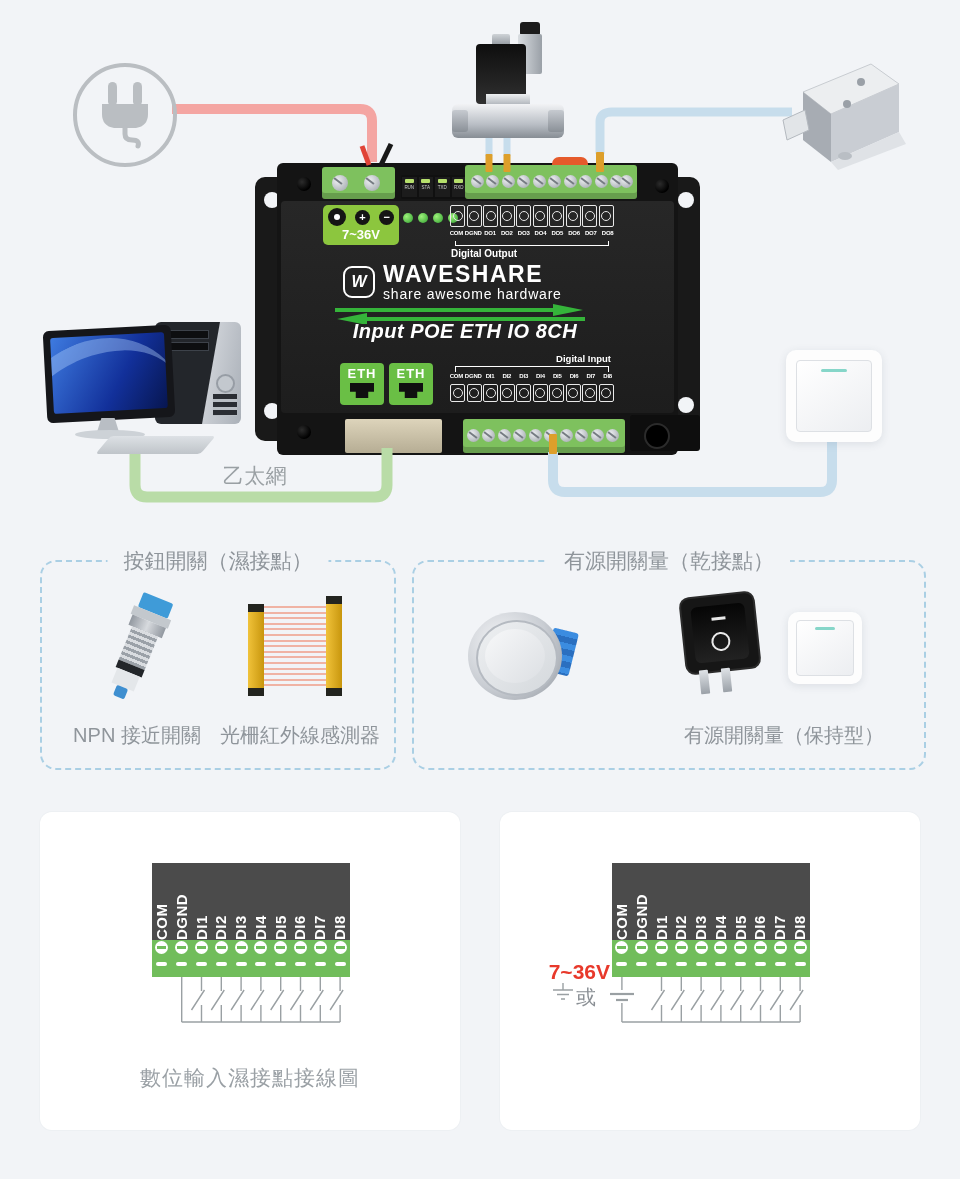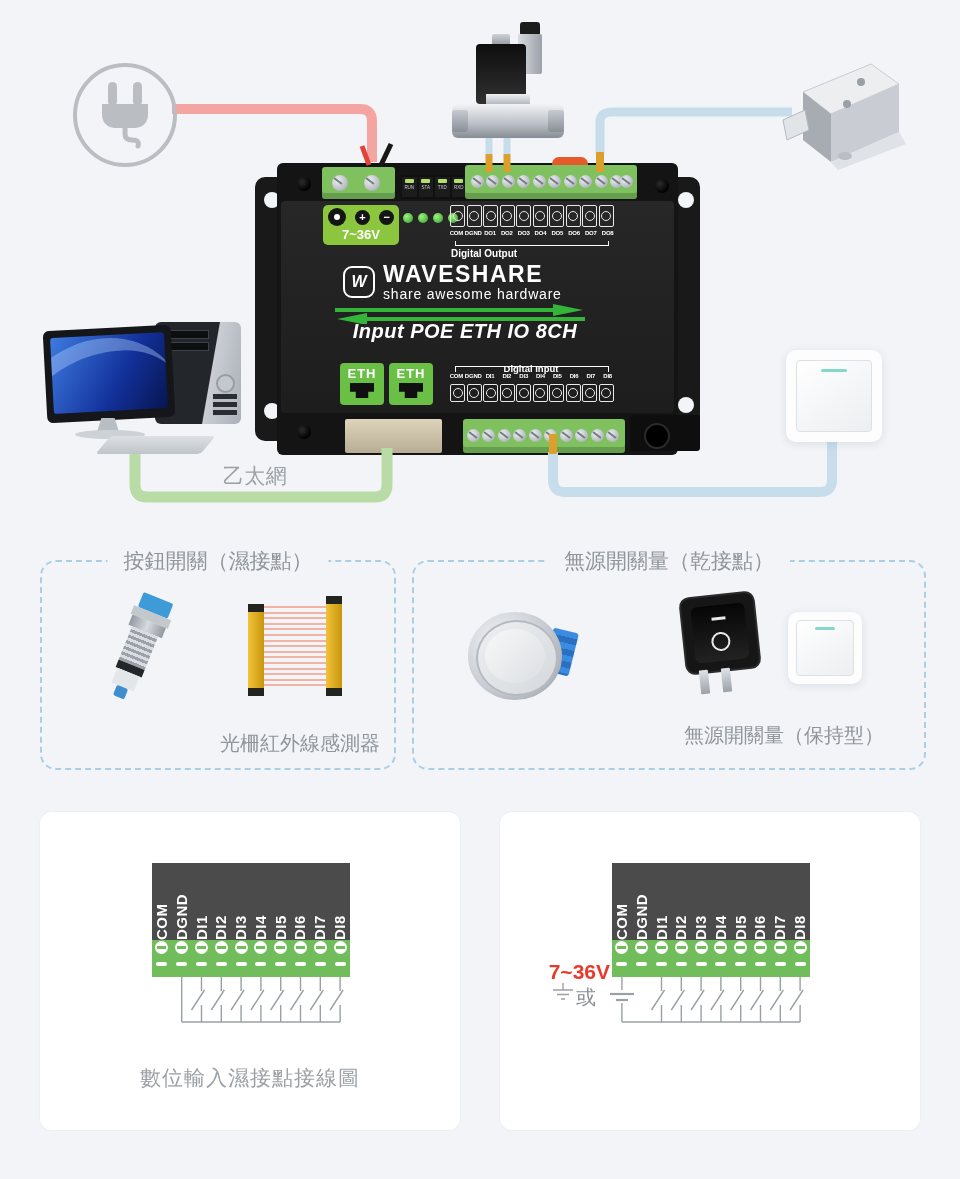--- a/index.html
+++ b/index.html
@@ -272,21 +272,21 @@
     <div class="abs model" style="left:40px;top:157px;width:340px;">Input POE ETH IO 8CH</div>
 
     <div class="abs eth" style="left:85px;top:200px;width:44px;height:42px;">
       <b>ETH</b>
         <i class="rj45"></i>
     </div>
     <div class="abs eth" style="left:134px;top:200px;width:44px;height:42px;">
       <b>ETH</b>
         <i class="rj45"></i>
     </div>
-    <div class="abs wtxt" style="left:196px;top:190px;width:160px;text-align:center;font-size:9.5px;font-weight:700;margin-top:10px;">Digital Input</div>
+    <div class="abs wtxt" style="left:196px;top:190px;width:160px;text-align:right;font-size:9.5px;font-weight:700;">Digital Input</div>
     <div class="abs brk-dn" style="left:200px;top:203px;width:152px;height:5px;"></div>
     <div class="abs lblrow" style="left:193px;top:210px;width:168px;">
       <b>COM</b>
         <b>DGND</b>
         <b>DI1</b>
         <b>DI2</b>
         <b>DI3</b>
         <b>DI4</b>
         <b>DI5</b>
         <b>DI6</b>
@@ -359,25 +359,26 @@
   <div class="abs toplabel" style="left:195px;top:462px;width:120px;text-align:center;">乙太網</div>
 
   <div class="abs ill wallsw" style="left:786px;top:350px;width:96px;height:92px;">
     <div class="key">
         <i class="ind"></i>
       </div>
   </div>
 
   <div class="abs gbox" style="left:40px;top:560px;width:352px;height:206px;">
     <span class="gtitle">按鈕開關（濕接點）</span>
-    <span class="ilabel" style="left:158px;top:168px;width:200px;">光柵紅外線感測器</span>
+    <span class="ilabel" style="left:0;top:160px;width:190px;">NPN 接近開關</span>
+    <span class="ilabel" style="left:158px;top:160px;width:200px;">光柵紅外線感測器</span>
   </div>
   <div class="abs gbox" style="left:412px;top:560px;width:510px;height:206px;">
-    <span class="gtitle">無源開關量（乾接點）</span>
-    <span class="ilabel" style="left:270px;top:160px;width:200px;">無源開關量（保持型）</span>
+    <span class="gtitle">有源開關量（乾接點）</span>
+    <span class="ilabel" style="left:270px;top:160px;width:200px;">有源開關量（保持型）</span>
   </div>
 
   <div class="abs ill npn" style="left:118px;top:594px;width:40px;height:110px;">
     <i style="left:4px;top:0;width:32px;height:16px;background:#3f9bd8;border-radius:2px;"></i>
     <i style="left:0;top:16px;width:40px;height:9px;background:#c3c8cd;"></i>
     <i style="left:2px;top:25px;width:36px;height:11px;background:linear-gradient(90deg,#9298a0,#d7dade,#9298a0);"></i>
     <i style="left:6px;top:36px;width:28px;height:36px;background:repeating-linear-gradient(to bottom,#d9dce0 0 3px,#9ba1a8 3px 6px);"></i>
     <i style="left:6px;top:72px;width:28px;height:8px;background:#23262a;"></i>
     <i style="left:8px;top:80px;width:24px;height:16px;background:#e4e7ea;"></i>
     <i style="left:14px;top:96px;width:12px;height:11px;background:#3f8fd0;border-radius:2px;"></i>

